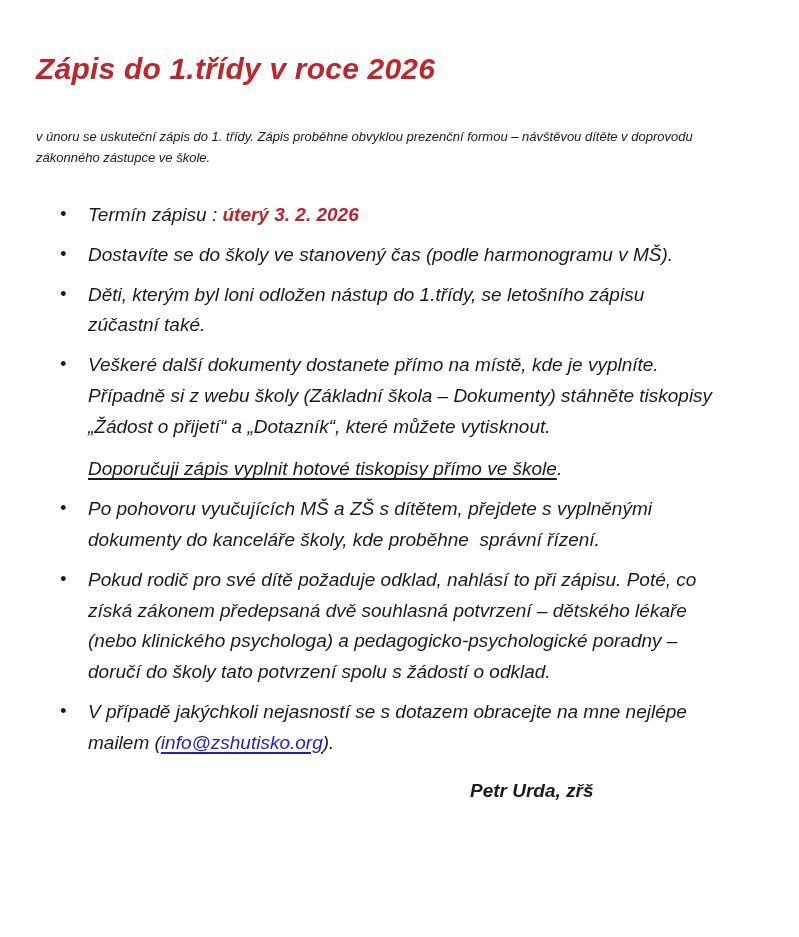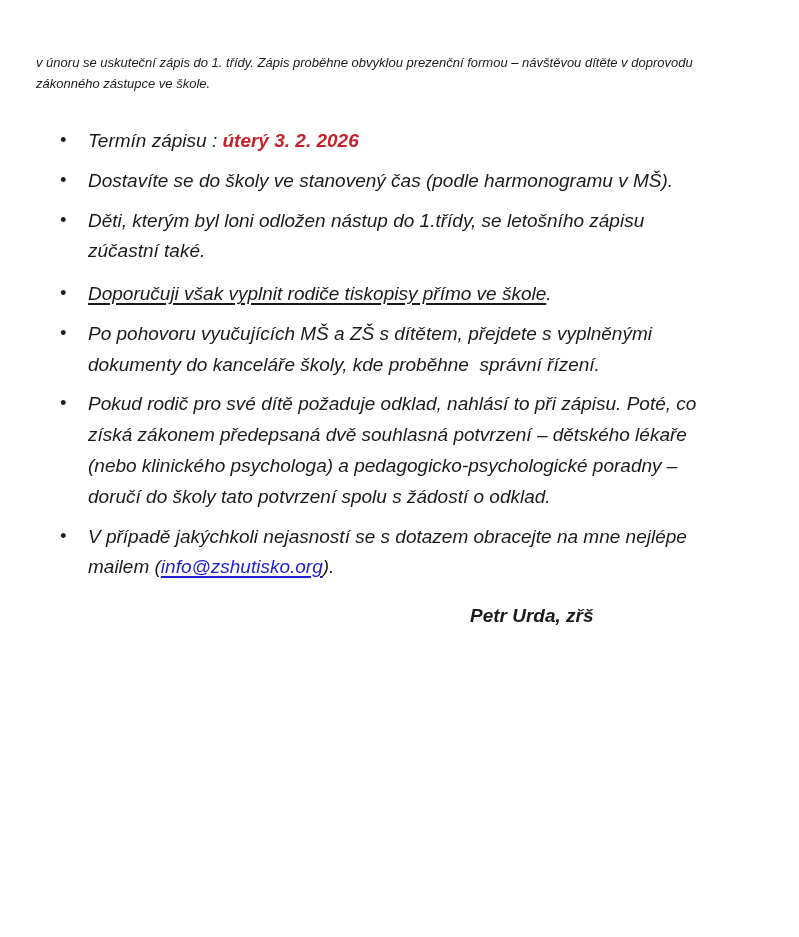--- a/index.html
+++ b/index.html
@@ -94,35 +94,37 @@
     padding-left: 434px;
     font-size: 19px;
     font-weight: bold;
   }
 </style>
 </head>
 <body>
 
 <div class="page">
 
+  <h1 class="doc-title" data-bind="document.title">Zápis do 1.třídy v roce 2026</h1>
 
 
   <p class="intro" data-bind="document.intro">v únoru se uskuteční zápis do 1. třídy. Zápis proběhne obvyklou prezenční formou – návštěvou dítěte v doprovodu zákonného zástupce ve škole.</p>
 
   <ul class="bullets">
 
     <li><span data-bind="document.bullets.term.label">Termín zápisu : </span><span class="date-highlight" data-bind="document.bullets.term.date">úterý 3. 2. 2026</span></li>
 
     <li data-bind="document.bullets.arrival">Dostavíte se do školy ve stanovený čas (podle harmonogramu v MŠ).</li>
 
     <li data-bind="document.bullets.deferred">Děti, kterým byl loni odložen nástup do 1.třídy, se letošního zápisu zúčastní také.</li>
 
 
     <li>
-      <p class="li-note"><span class="underline" data-bind="document.bullets.documents.note_underlined">Doporučuji však vyplnit rodiče tiskopisy přímo ve škole</span><span data-bind="document.bullets.documents.note_suffix">.</span></p>
+      <p class="li-paragraph" data-bind="document.bullets.documents.text">Veškeré další dokumenty dostanete přímo na místě, kde je vyplníte. Případně si z webu školy (Základní škola – Dokumenty) stáhněte tiskopisy „Žádost o přijetí“ a „Dotazník“, které můžete vytisknout.</p>
+      <p class="li-note"><span class="underline" data-bind="document.bullets.documents.note_underlined">Doporučuji zápis vyplnit hotové tiskopisy přímo ve škole</span><span data-bind="document.bullets.documents.note_suffix">.</span></p>
     </li>
 
     <li data-bind="document.bullets.interview">Po pohovoru vyučujících MŠ a ZŠ s dítětem, přejdete s vyplněnými dokumenty do kanceláře školy, kde proběhne  správní řízení.</li>
 
     <li data-bind="document.bullets.postponement">Pokud rodič pro své dítě požaduje odklad, nahlásí to při zápisu. Poté, co získá zákonem předepsaná dvě souhlasná potvrzení – dětského lékaře (nebo klinického psychologa) a pedagogicko-psychologické poradny – doručí do školy tato potvrzení spolu s žádostí o odklad.</li>
 
     <li><span data-bind="document.bullets.contact.before">V případě jakýchkoli nejasností se s dotazem obracejte na mne nejlépe mailem (</span><a class="email-link" data-bind="document.bullets.contact.email">info@zshutisko.org</a><span data-bind="document.bullets.contact.after">).</span></li>
 
   </ul>
 

